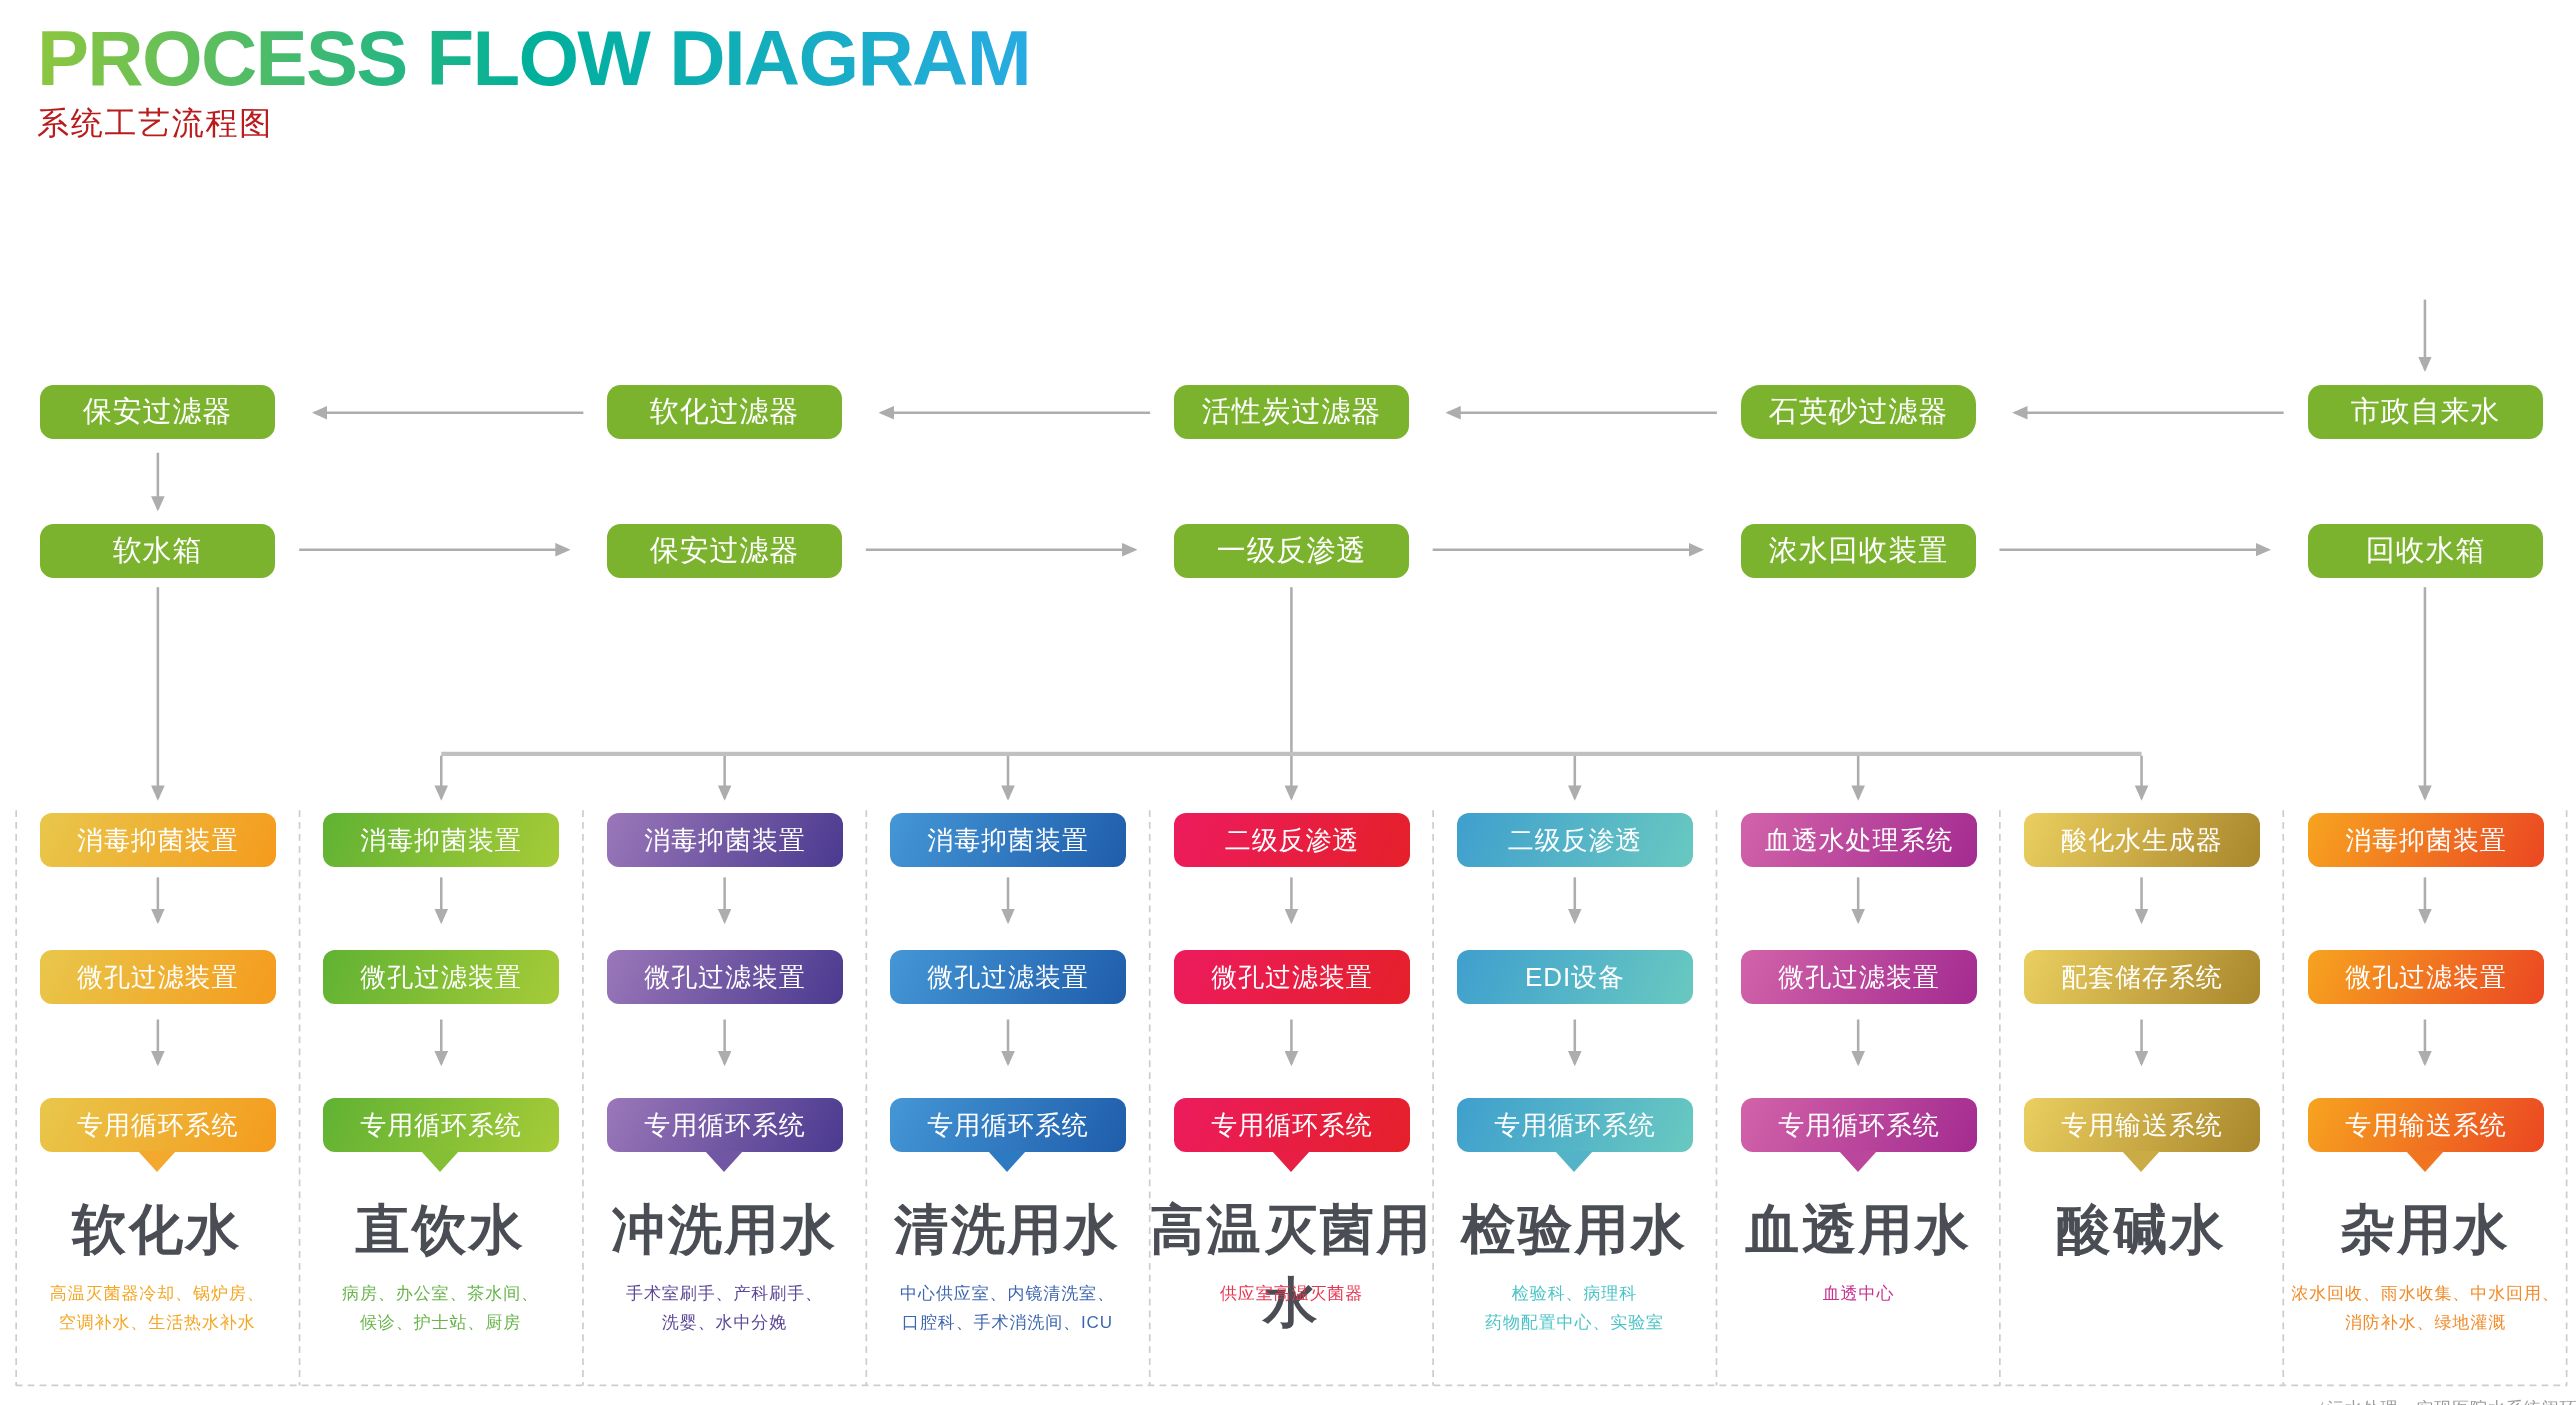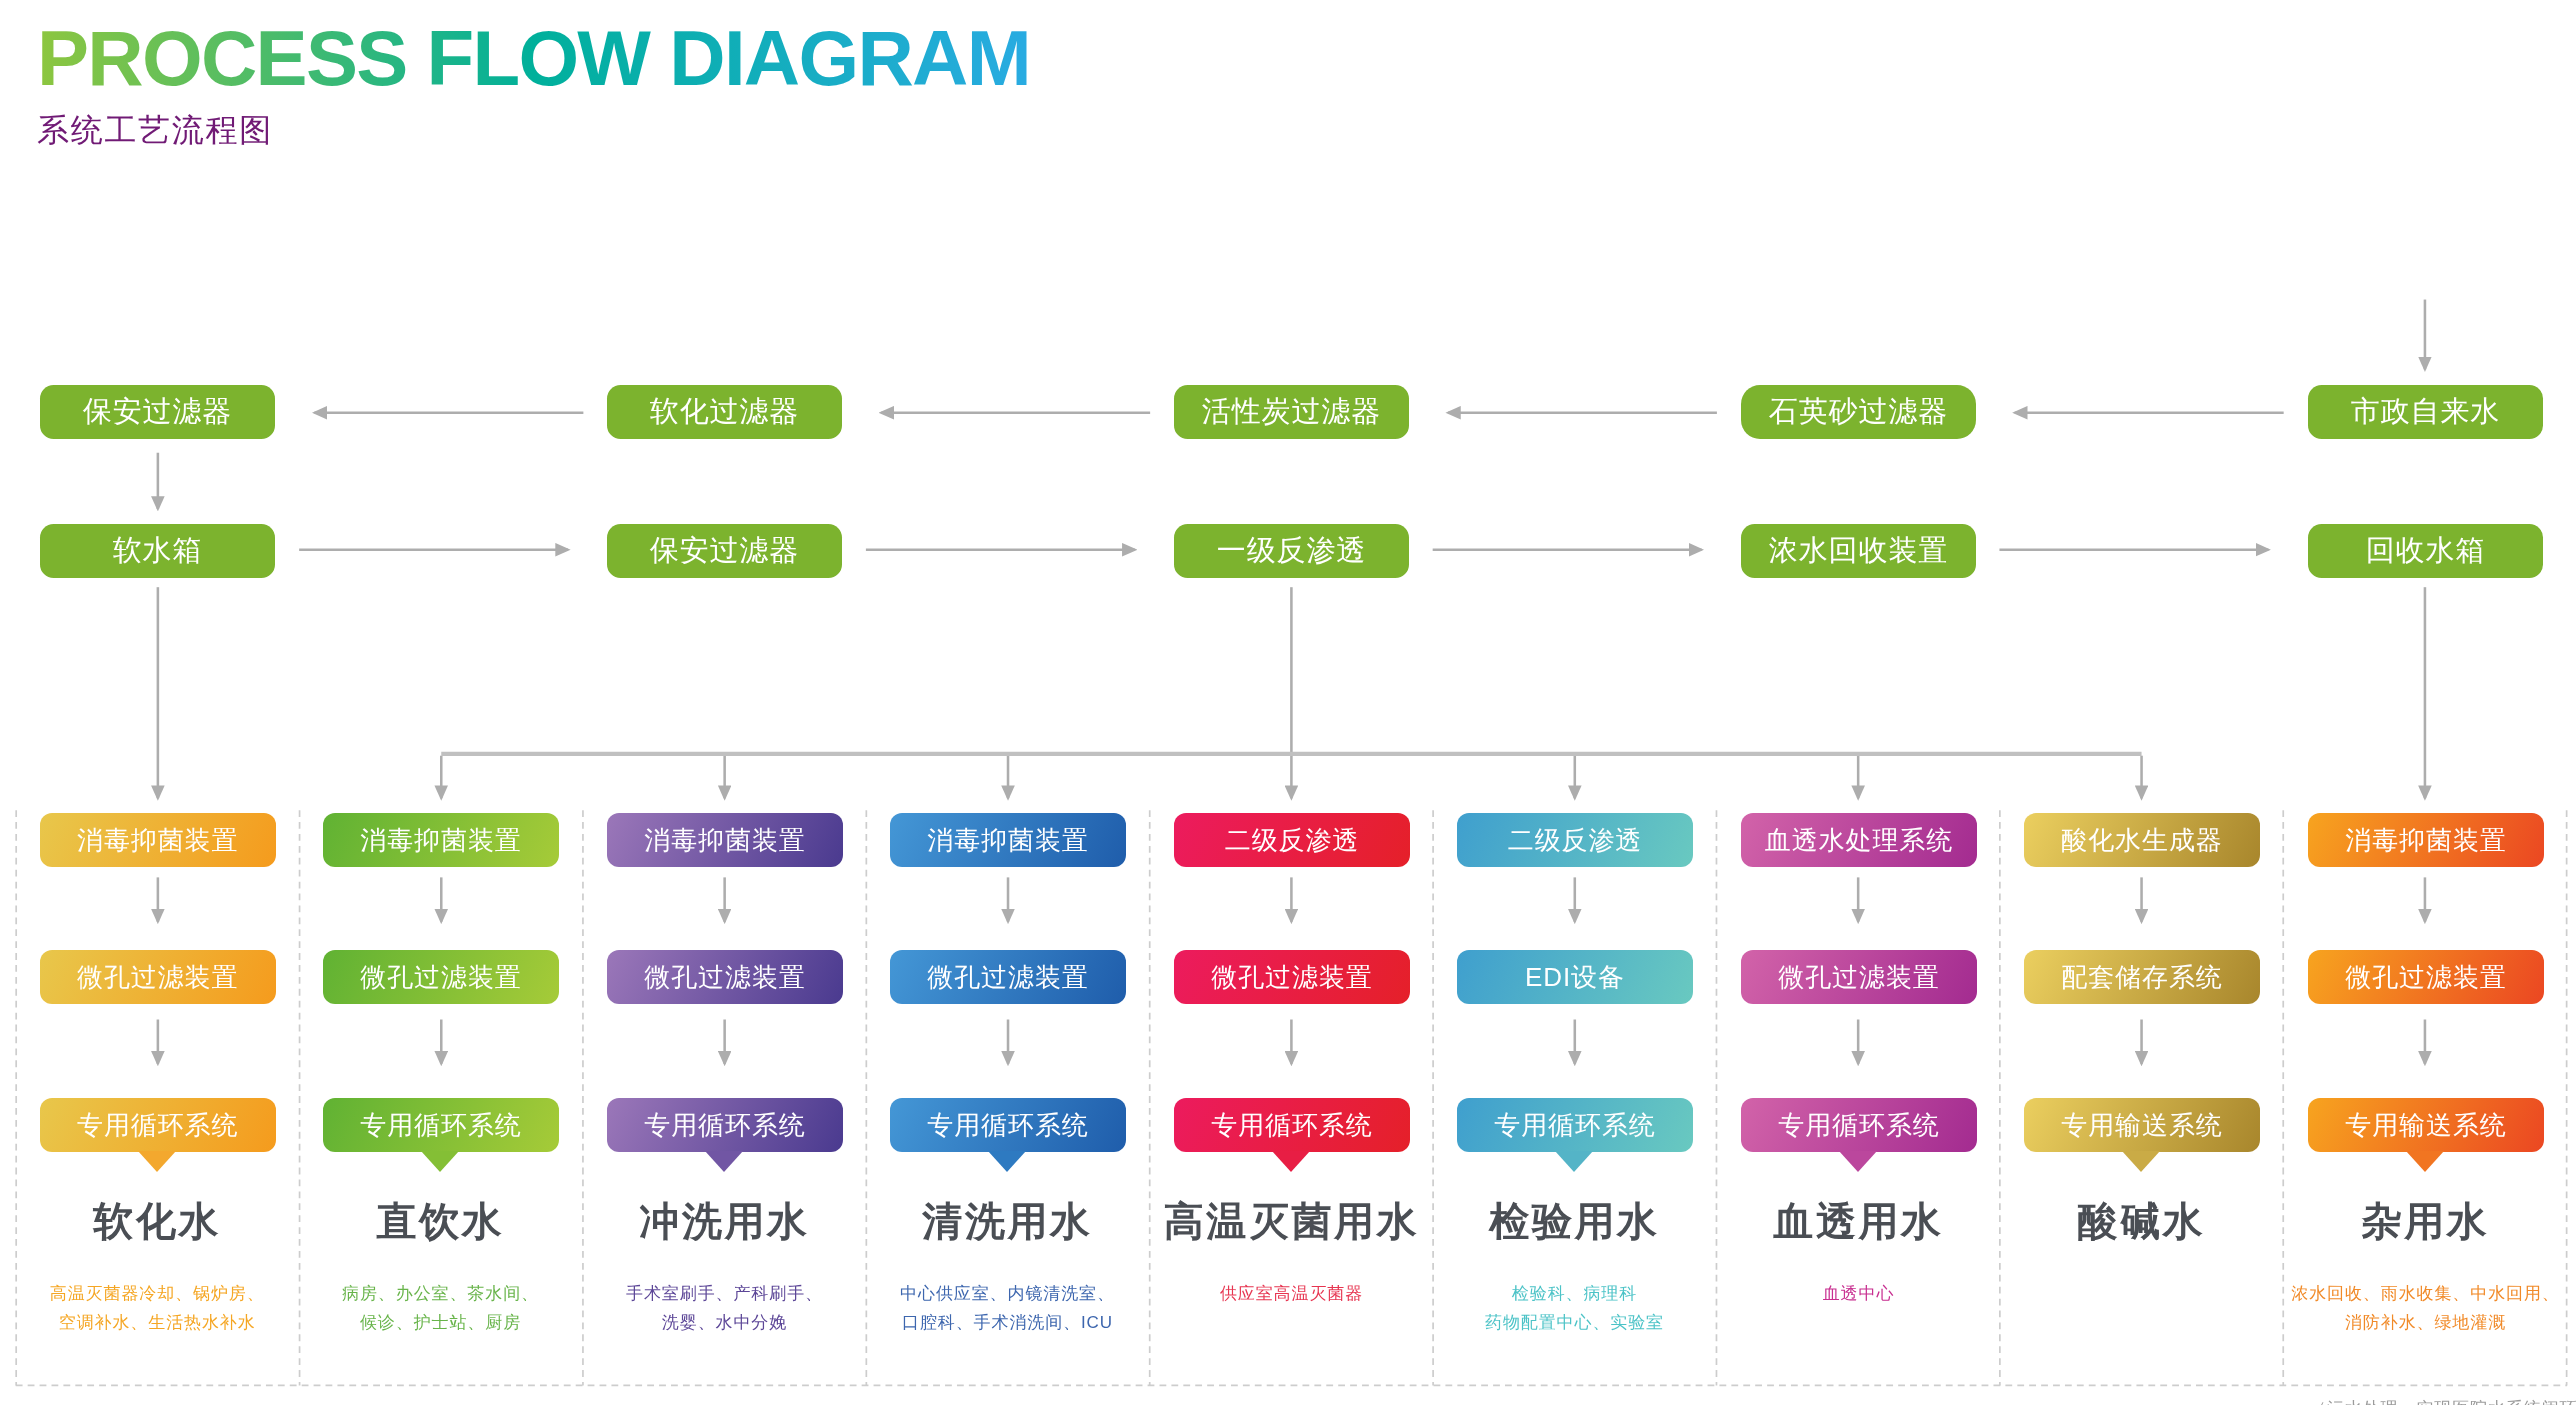--- a/index.html
+++ b/index.html
@@ -4,21 +4,21 @@
 <style>
   html,body{margin:0;padding:0;background:#fff;}
   .canvas{position:relative;width:2576px;height:1405px;background:#ffffff;overflow:hidden;
           font-family:"Liberation Sans","DejaVu Sans",sans-serif;padding-left:16px;}
 
   
   .hdr{position:absolute;left:37px;top:19px;}
   .hdr h1{margin:0;font-size:78px;font-weight:bold;letter-spacing:-1.7px;line-height:1;
           background:linear-gradient(90deg,#8dc63f,#00b09b,#29abe2);
           -webkit-background-clip:text;background-clip:text;color:transparent;}
-  .hdr .sub{margin-top:12px;font-size:32px;color:#701a75;letter-spacing:1.7px;}
+  .hdr .sub{margin-top:5px;font-size:32px;color:#b91c1c;letter-spacing:1.7px;}
 
   
   svg.wires{position:absolute;left:0;top:0;pointer-events:none;}
 
   
   .gbox{position:absolute;width:235px;height:54px;border-radius:13.6px;
         display:flex;align-items:center;justify-content:center;
         color:#fff;font-size:29px;letter-spacing:0.9px;}
 
   
@@ -27,21 +27,21 @@
         display:flex;align-items:center;justify-content:center;
         color:#fff;font-size:26px;letter-spacing:0.9px;
         background:linear-gradient(115deg,var(--c1),var(--c2));}
   .cbox.a{top:0;}
   .cbox.b{top:137px;}
   .cbox.c{top:285px;height:54px;}
   .tail{position:absolute;top:338px;left:122px;width:0;height:0;
         border-left:19.6px solid transparent;border-right:19.6px solid transparent;
         border-top:21px solid var(--tail);}
   .ctitle{position:absolute;top:381px;left:0;width:283px;text-align:center;
-          font-size:40px;font-weight:bold;color:#4a4e54;letter-spacing:2.6px;}
+          font-size:54px;font-weight:bold;color:#4a4e54;letter-spacing:2.6px;}
   .cdesc{position:absolute;top:466px;left:0;width:283px;
          display:flex;flex-direction:column;align-items:center;
          font-size:17px;line-height:29px;color:var(--dc);letter-spacing:0.9px;}
   .cdesc div{white-space:nowrap;}
 
   .footnote{position:absolute;left:2309px;top:1397px;font-size:17px;color:#9b9b9b;
             white-space:nowrap;letter-spacing:0.9px;}
 </style>
 </head>
 <body>

